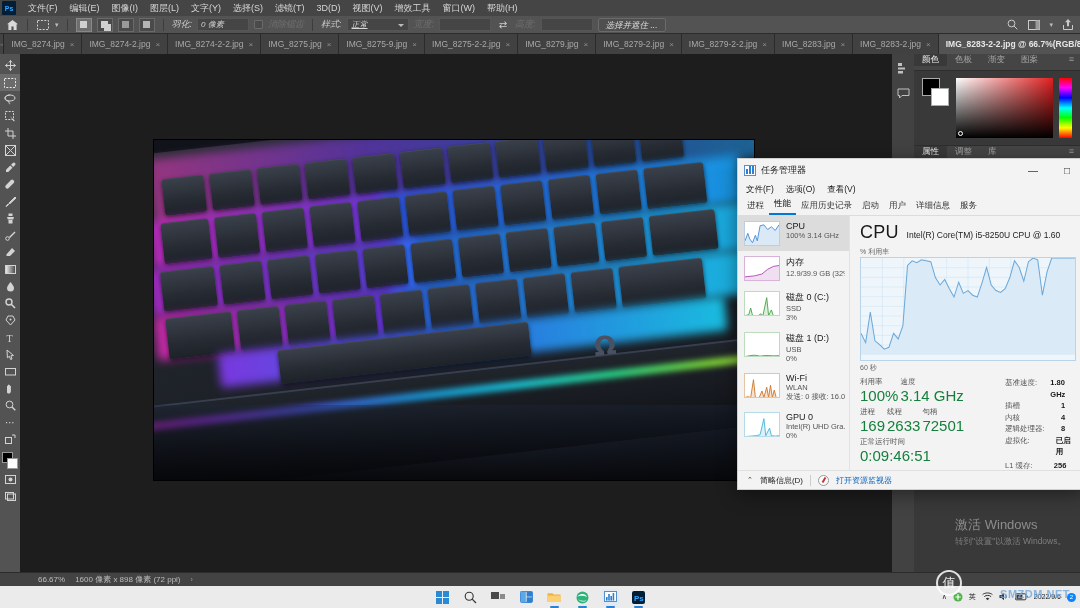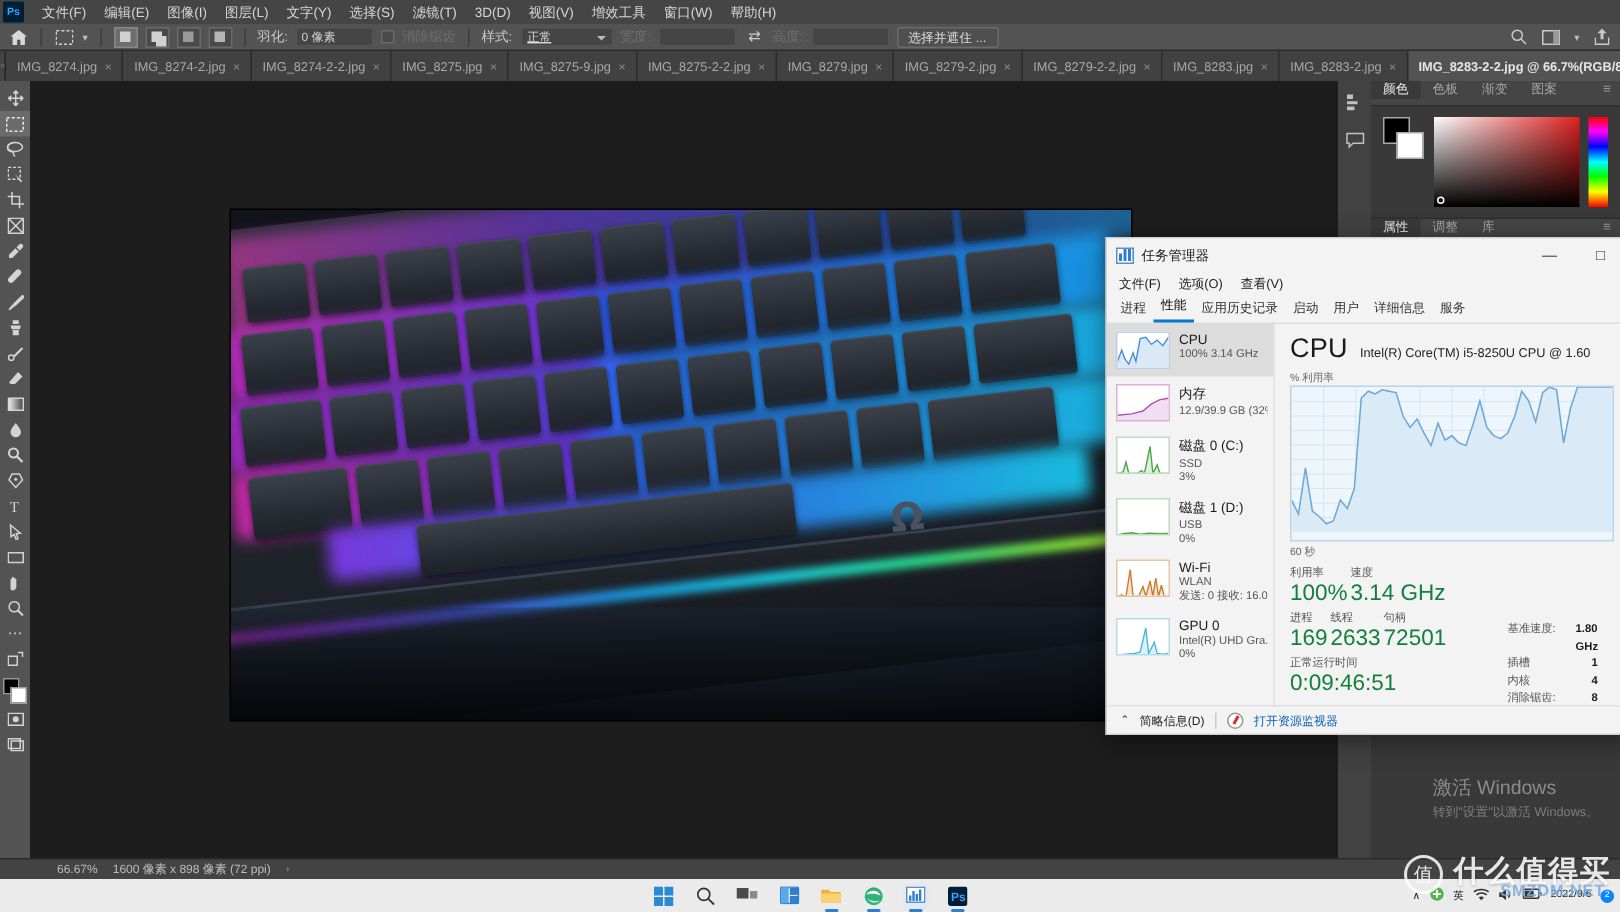--- a/index.html
+++ b/index.html
@@ -25,20 +25,21 @@
     font-size:7px; font-weight:bold; display:flex; align-items:center;
     justify-content:center; margin-right:6px; border-radius:1px;
   }
   .menu-item { padding:0 6px; height:16px; line-height:16px; white-space:nowrap; }
 
   
   .optionsbar {
     height:18px; background:#535353; display:flex; align-items:center;
     gap:5px; padding:0 5px; font-size:9px; color:#c8c8c8;
     border-bottom:1px solid #2b2b2b;
+    font-style:italic;
   }
   .opt-sep { width:1px; height:12px; background:#3d3d3d; margin:0 3px; }
   .opt-icon {
     width:14px; height:14px; display:flex; align-items:center; justify-content:center;
     color:#ccc; font-size:10px;
   }
   .opt-box {
     width:16px; height:14px; border:1px solid #6a6a6a; background:#4a4a4a;
     display:flex; align-items:center; justify-content:center;
   }
@@ -244,21 +245,21 @@
   .graph {
     height:104px; border:1px solid #b8d4ea; background:#eef6fc; position:relative; overflow:hidden;
   }
   .graph svg { position:absolute; inset:0; }
   .tm-60 { font-size:7px; color:#666; margin-top:2px; }
   .tm-stats { display:flex; margin-top:4px; gap:10px; }
   .stats-l { width:152px; }
   .sl-lab { font-size:7.5px; color:#555; }
   .sl-val { font-size:15px; color:#15803d; line-height:17px; }
   .sl-cols { display:flex; gap:2px; }
-  .stats-r { flex:1;margin-top:36px; }
+  .stats-r { flex:1; }
   .sr-row { display:flex; font-size:7.5px; color:#333; line-height:11.5px; }
   .sr-k { width:56px; color:#555; }
   .sr-v { font-weight:bold; color:#1a1a1a; }
   .tm-footer {
     height:19px; border-top:1px solid #e0e0e0; display:flex; align-items:center;
     gap:7px; padding-left:9px; font-size:8px; color:#222; background:#f3f3f3;
   }
   .tm-footer .lnk { color:#0a5fb5; }
   .tm-footer .chev { font-size:7px; color:#333; }
   .res-ico { width:11px; height:11px; border-radius:50%; background:#fff; border:1px solid #999; position:relative; }
@@ -891,21 +892,21 @@
             </div>
             <div class="sr-row">
               <span class="sr-k">插槽</span>
               <span class="sr-v">1</span>
             </div>
             <div class="sr-row">
               <span class="sr-k">内核</span>
               <span class="sr-v">4</span>
             </div>
             <div class="sr-row">
-              <span class="sr-k">消除锯齿:</span>
+              <span class="sr-k">逻辑处理器:</span>
               <span class="sr-v">8</span>
             </div>
             <div class="sr-row">
               <span class="sr-k">虚拟化:</span>
               <span class="sr-v">已启用</span>
             </div>
             <div class="sr-row" style="margin-top:2px">
               <span class="sr-k">L1 缓存:</span>
               <span class="sr-v">256 KB</span>
             </div>
@@ -1010,16 +1011,15 @@
             <rect x="1.4" y="1.8" width="6" height="4" fill="#333"></rect>
             <rect x="11.4" y="2.8" width="1.3" height="2" fill="#333"></rect>
           </svg>
       </span>
       <span class="tray-date">2022/9/6</span>
       <span class="badge">2</span>
     </div>
   </div>
 
   <div class="wm-logo">值</div>
-  <div class="wm-text">什么值得买</div>
   <div class="wm-url">SMZDM.NET</div>
 
 </div>
 
 </body></html>

